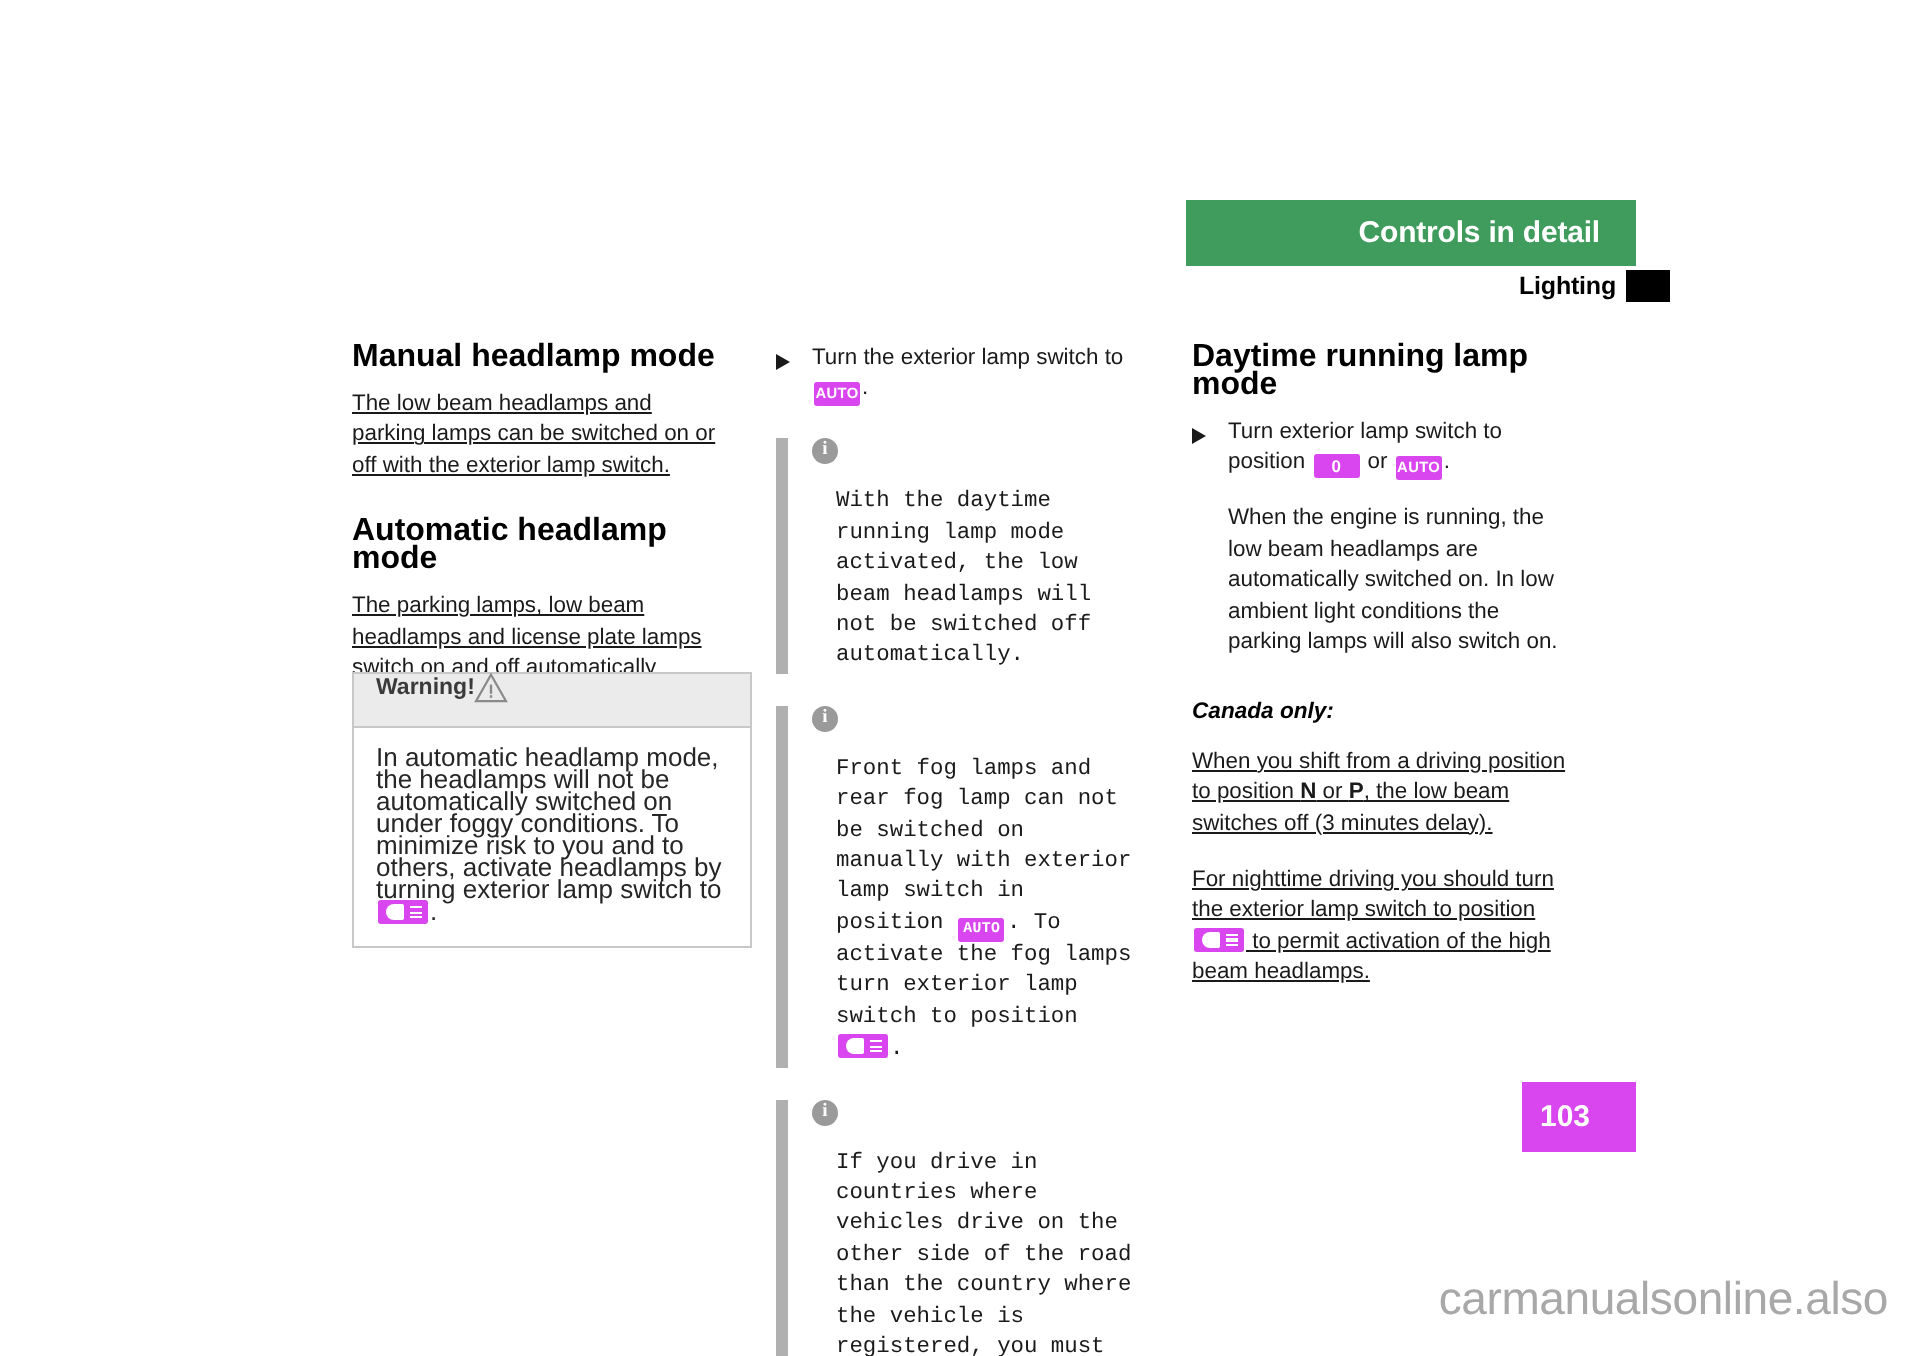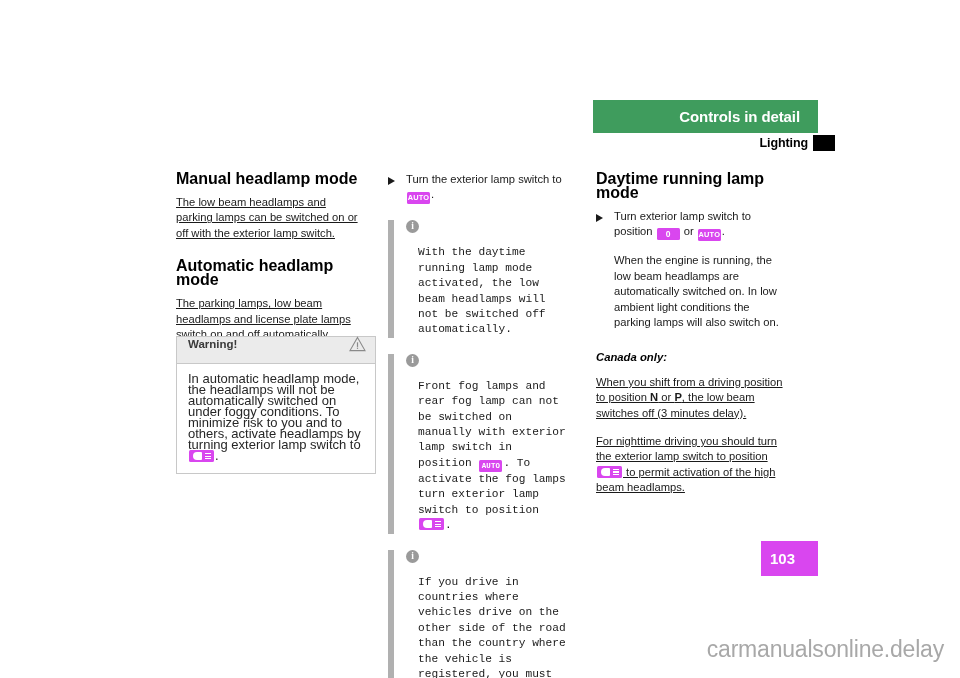--- a/index.html
+++ b/index.html
@@ -106,21 +106,21 @@
     border: 1px solid #c8c8c8;
     background: #ffffff;
     box-sizing: border-box;
   }
   .warning-head {
     background: #ebebeb;
     border-bottom: 1px solid #c8c8c8;
     height: 27px;
     display: flex;
     align-items: center;
-    justify-content: space-between;
+    justify-content: flex-start;
     padding: 0 9px 12px 11px;
     box-sizing: border-box;
   }
   .warning-head .wtitle {
     font-size: 11.5px;
     font-weight: bold;
     color: #3a3a3a;
   }
   .warn-tri { display: block; }
   .warning-body {
@@ -342,15 +342,15 @@
     <p class="para"><span>When you shift from a driving position to position </span><b class="lt">N</b><span> or </span><b class="lt">P</b><span>, the low beam switches off (3 minutes delay).</span></p>
 
     <p class="para"><span>For nighttime driving you should turn the exterior lamp switch to position </span><span class="sym sym-lowbeam"><span class="lb-body"></span><span class="lb-ray r1"></span><span class="lb-ray r2"></span><span class="lb-ray r3"></span></span><span> to permit activation of the high beam headlamps.</span></p>
 
   </div>
 
   <div class="page-num">
     <span>103</span>
   </div>
 
-  <div class="watermark">carmanualsonline.delay</div>
+  <div class="watermark">carmanualsonline.also</div>
 
 </div>
 
 </body></html>

